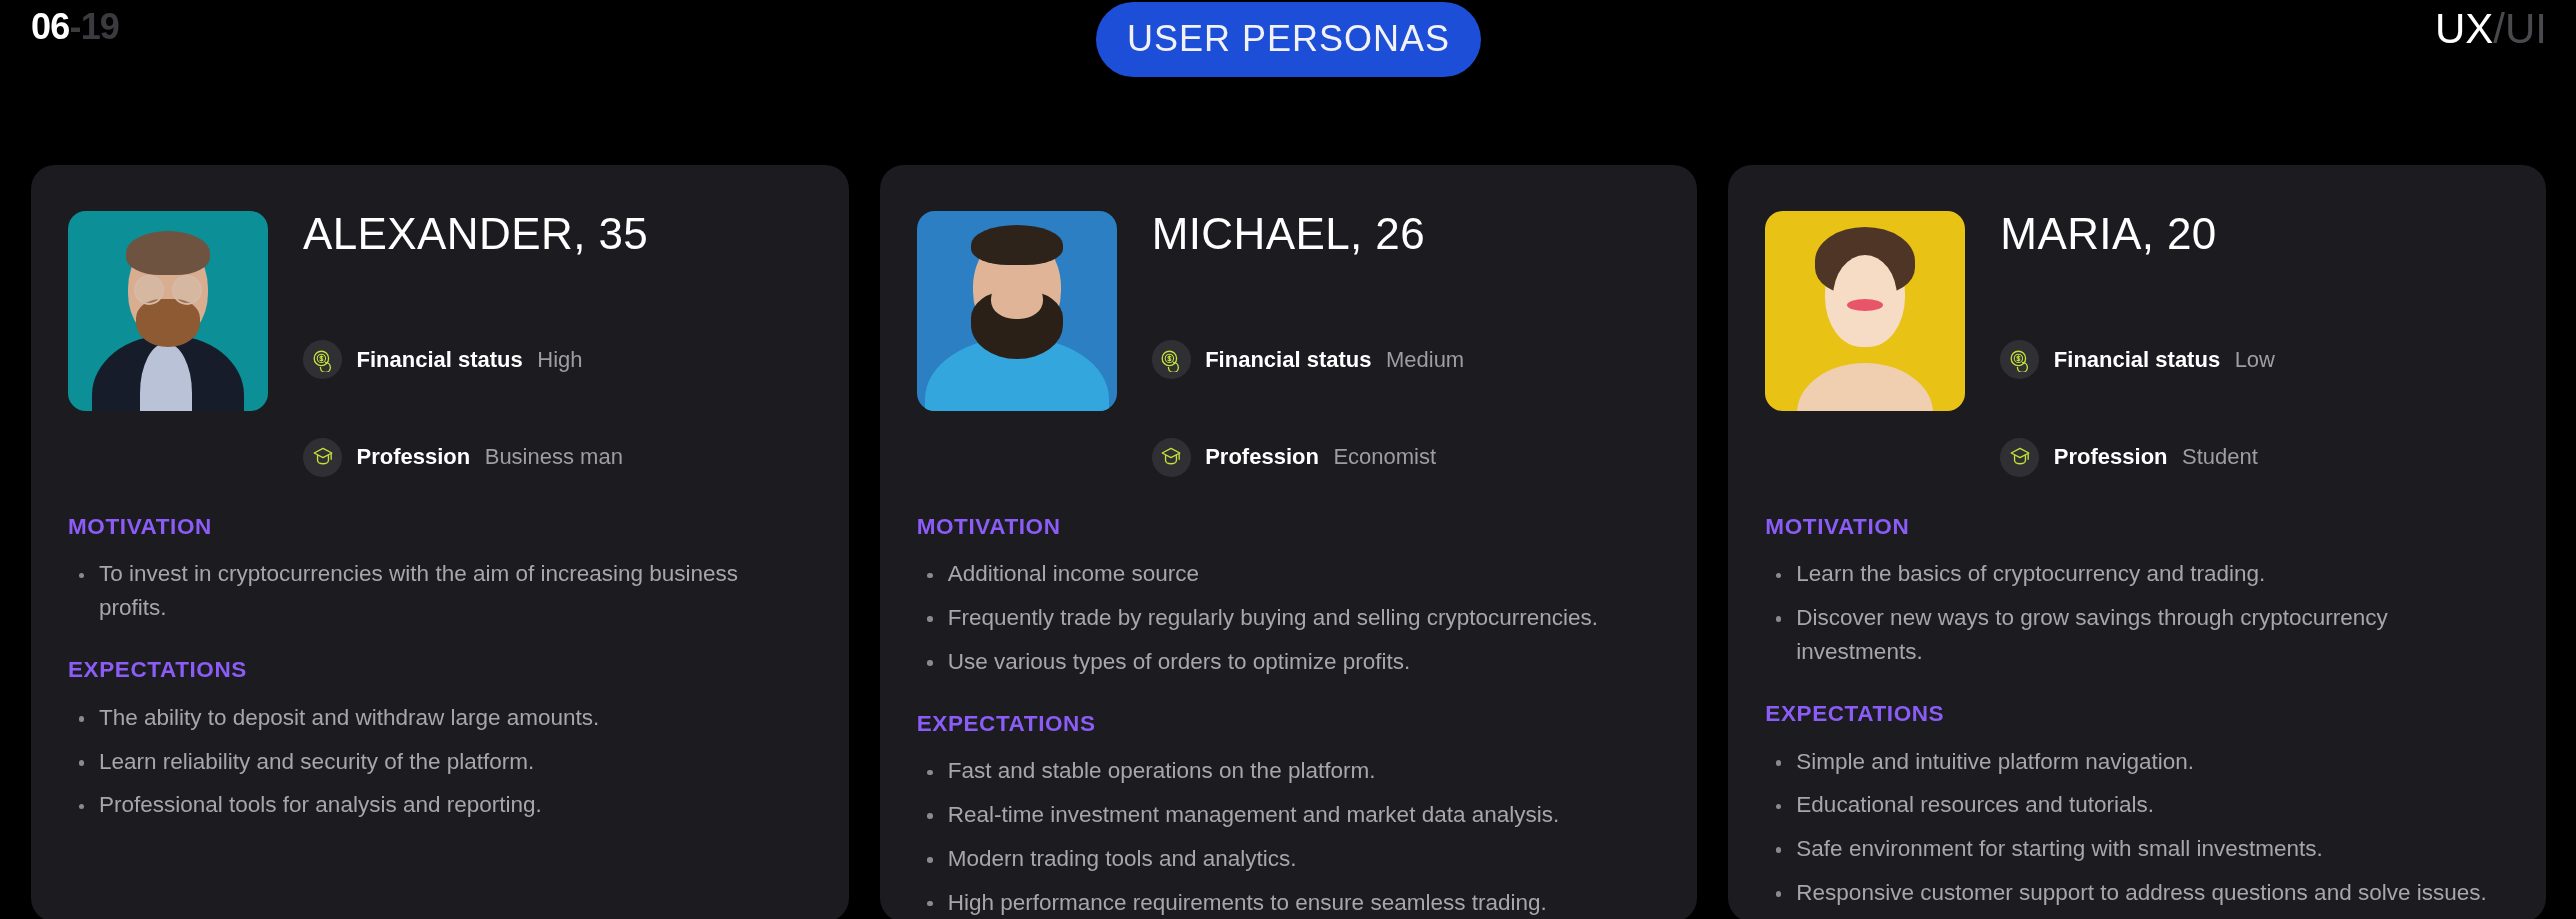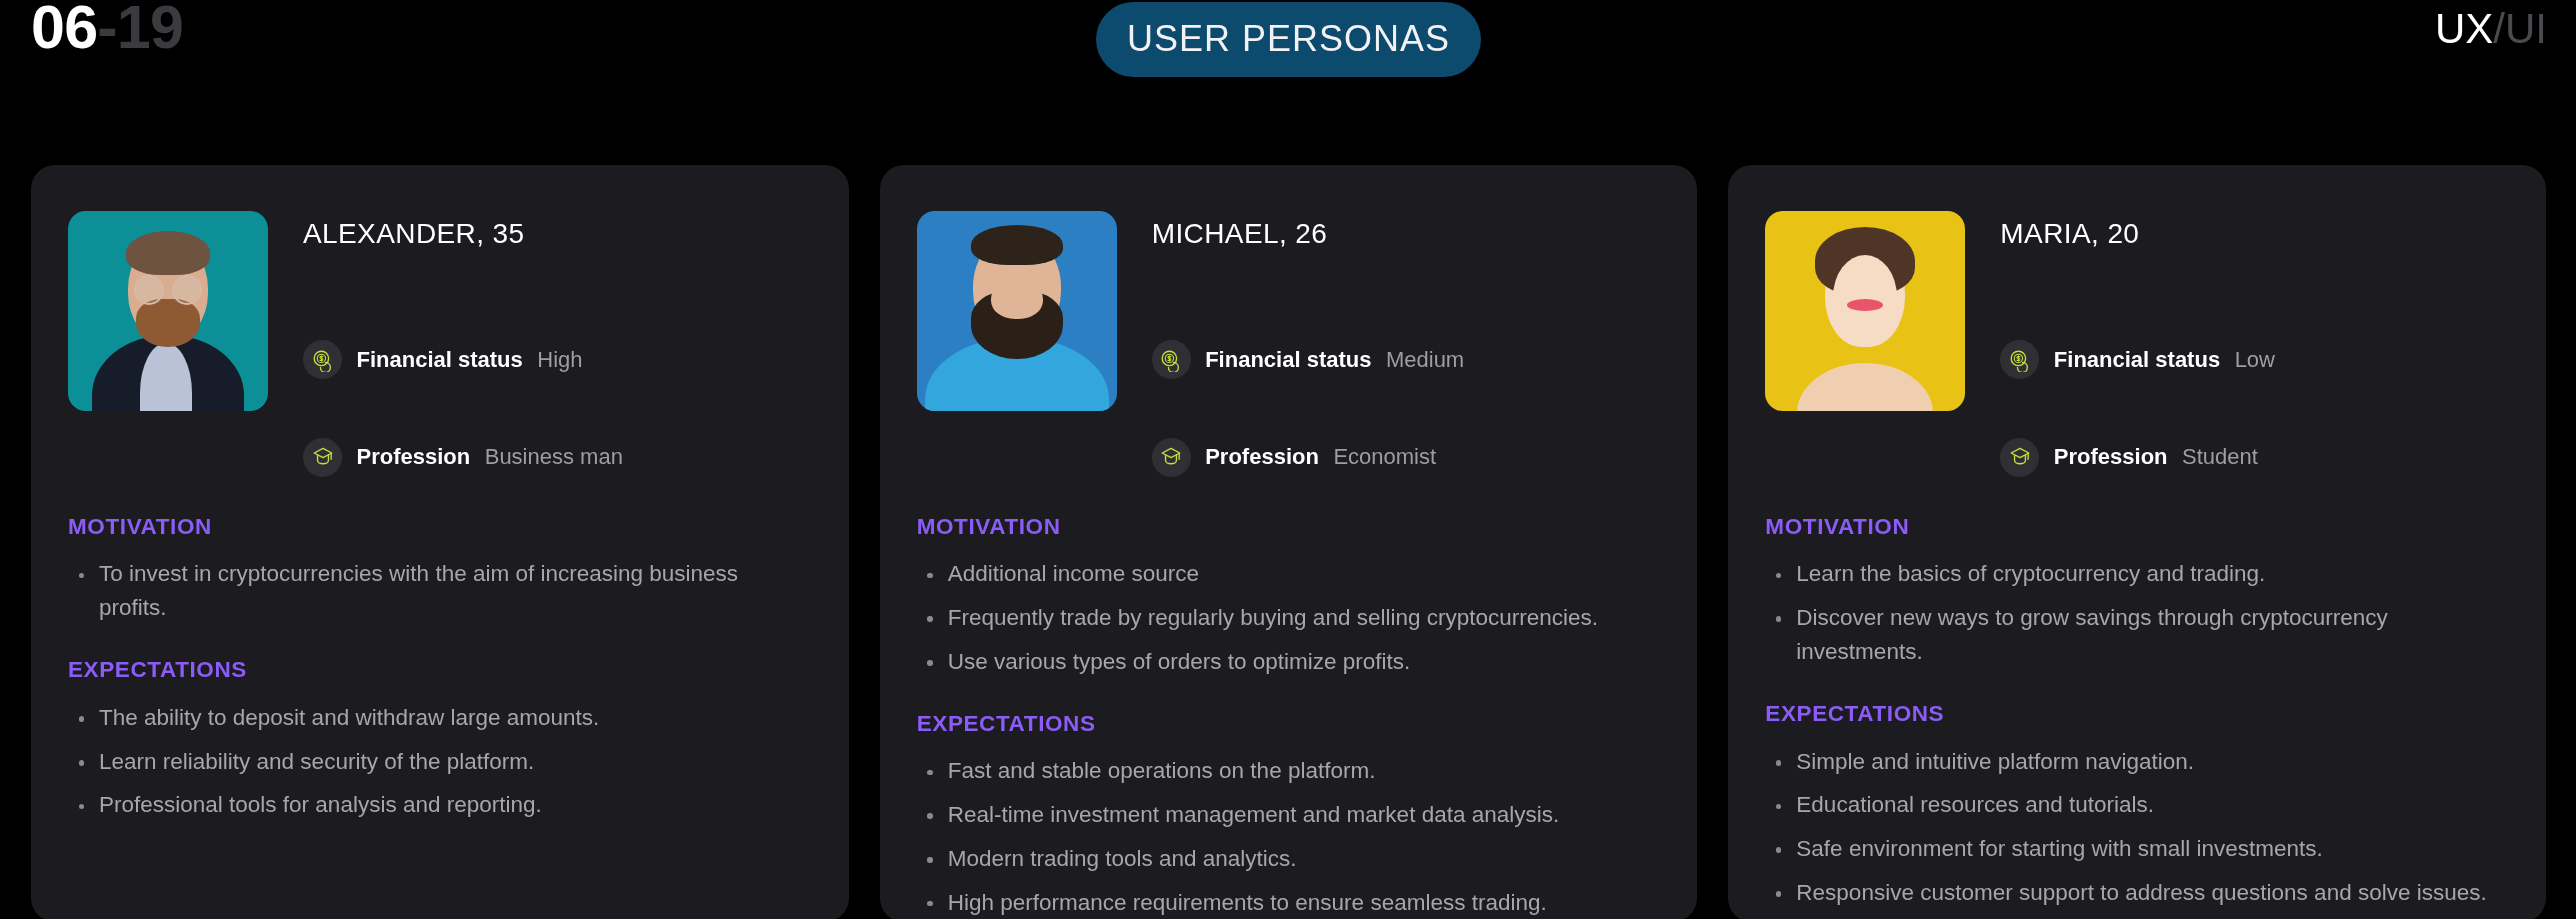--- a/index.html
+++ b/index.html
@@ -9,30 +9,30 @@
     font-family:"Liberation Sans", sans-serif;
     overflow:hidden;
   }
   .stage{ position:relative; width:2576px; height:919px; }
 
   
   .header{ position:absolute; left:0; top:0; width:2576px; height:81px; }
 
   .page-num{
     position:absolute; left:31px; top:3.2px;
-    font-size:61px; font-weight:700; letter-spacing:-0.8px;
+    font-size:36px; font-weight:700; letter-spacing:-0.8px;
     line-height:48px; white-space:nowrap;
   }
   .page-num .cur{ color:#ffffff; }
   .page-num .tot{ color:#3b3b3f; }
 
   .title-pill{
     position:absolute; left:1096px; top:1.6px;
     width:385px; height:75px;
-    background:#0c4a6e; border-radius:39px;
+    background:#1d4ed8; border-radius:39px;
     display:flex; align-items:center; justify-content:center;
   }
   .title-pill span{
     color:#f2f2f4; font-size:36px; font-weight:400; letter-spacing:1px;
   }
 
   .brand{
     position:absolute; right:29px; top:4.8px;
     font-size:42px; font-weight:400; letter-spacing:0px;
     line-height:48px; white-space:nowrap;
@@ -70,21 +70,21 @@
   .ph-body{ position:absolute; border-radius:50% 50% 0 0; }
   .ph-hair{ position:absolute; border-radius:50% 50% 40% 40%; }
   .ph-beard{ position:absolute; border-radius:40% 40% 50% 50%; }
   .ph-glass{
     position:absolute; border:2.4px solid #d8b9a8; border-radius:50%;
     background:rgba(200,230,235,.18);
   }
 
   .head-info{ padding-top:3.2px; min-width:0; }
   .persona-name{
-    color:#ffffff; font-size:28px; font-weight:400; letter-spacing:0.4px;
+    color:#ffffff; font-size:44px; font-weight:400; letter-spacing:0.4px;
     line-height:40px; white-space:nowrap;
   }
 
   .attrs{ margin-top:42px; display:flex; flex-direction:column; gap:14.5px; }
   .attr{ display:flex; align-items:center; gap:14.5px;margin-top:44px; }
   .attr-badge{
     width:39px; height:39px; flex:0 0 39px; border-radius:50%;
     background:#303034; display:flex; align-items:center; justify-content:center;
   }
   .attr-badge svg{ display:block; }

